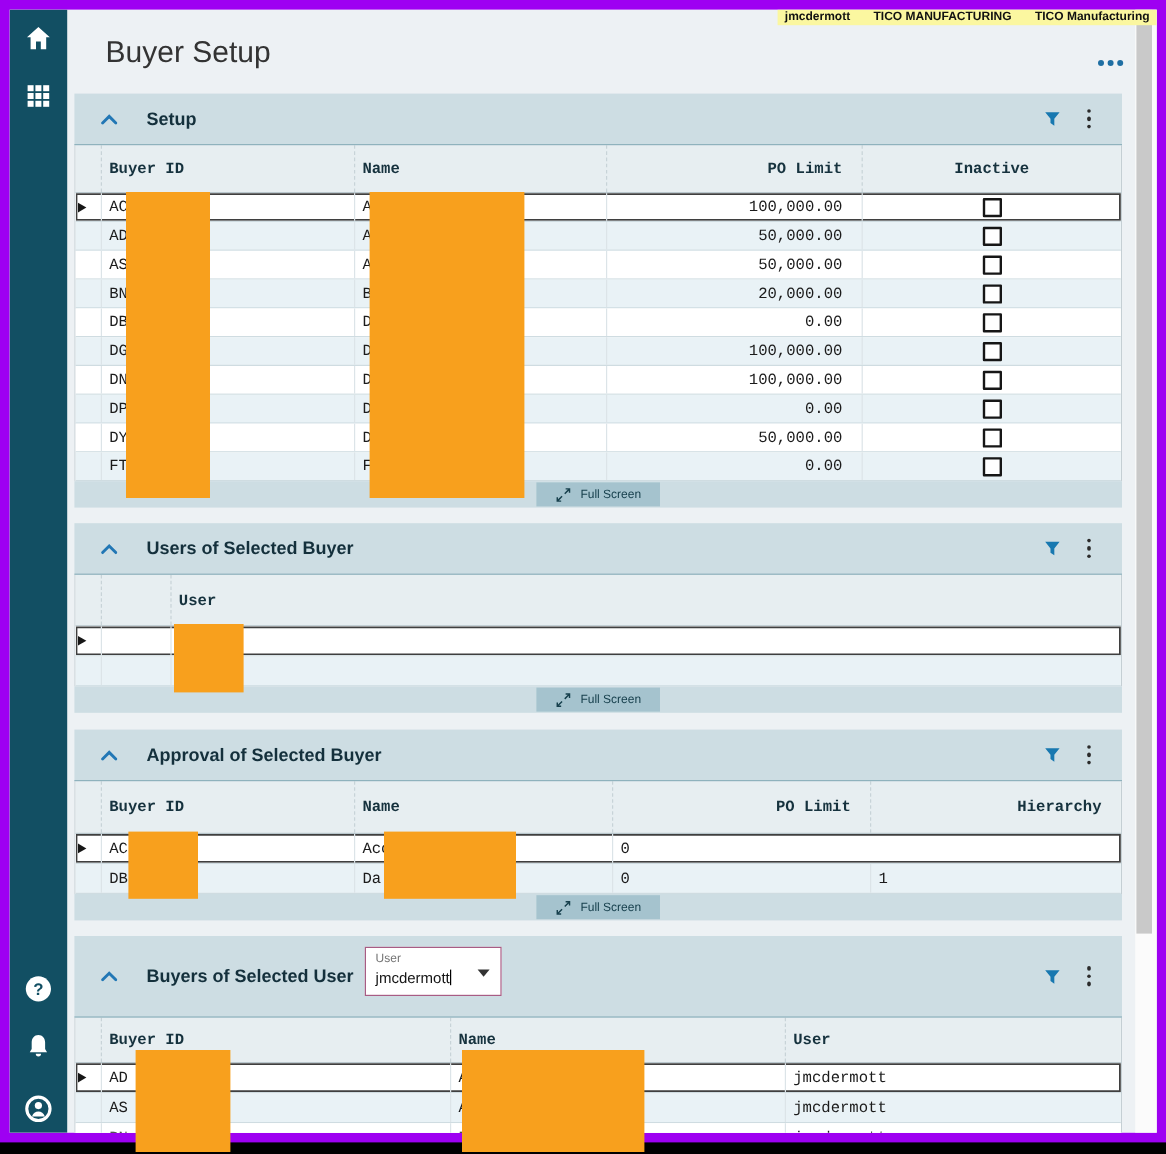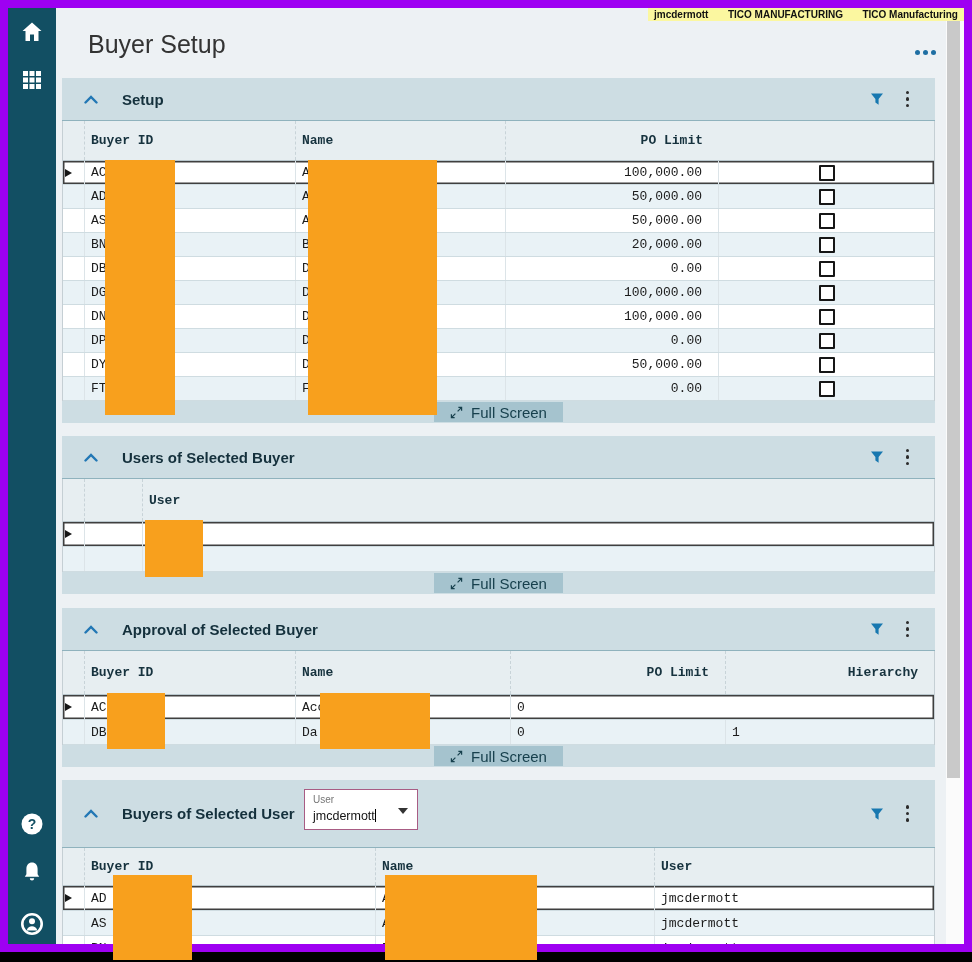--- a/index.html
+++ b/index.html
@@ -56,21 +56,21 @@
   .t-users .trow{grid-template-columns:22px 58px 1fr;}
   .t-users .thead-row{height:43px;} .t-users .body-row{height:25px;}
   .t-approval .trow{grid-template-columns:22px 211px 215px 215px 1fr;}
   .t-approval .thead-row{height:44px;} .t-approval .body-row{height:25px;}
   .t-bou .trow{grid-template-columns:22px 291px 279px 1fr;}
   .t-bou .thead-row{height:38px;} .t-bou .body-row{height:25px;}
   .row-marker{width:0;height:0;border-left:7px solid #161616;border-top:4.5px solid transparent;border-bottom:4.5px solid transparent;}
   .checkbox{width:12px;height:12px;border:2px solid #161616;background:#fff;border-radius:1px;cursor:pointer;}
   .panel-footer{height:22px;background:#CDDDE3;display:flex;justify-content:center;align-items:center;}
   .fs-btn{height:20px;background:#A5C3CE;border:none;display:inline-flex;align-items:center;gap:8px;
-    padding:0 16px;font-size:15px;color:#17404D;font-family:inherit;cursor:pointer;}
+    padding:0 16px;font-size:10px;color:#17404D;font-family:inherit;cursor:pointer;}
   
   .dropdown{position:absolute;left:242px;top:9px;width:114px;height:41px;background:#fff;
     border:1.5px solid #A85C84;box-sizing:border-box;padding:3px 8px;cursor:pointer;}
   .dd-label{font-size:10px;color:#757575;display:block;line-height:13px;}
   .dd-value{font-size:12.5px;color:#141414;line-height:16px;}
   .dd-cursor{display:inline-block;width:1px;height:13px;background:#000;vertical-align:middle;}
   .dd-arrow{position:absolute;right:9px;top:18px;width:0;height:0;
     border-left:5px solid transparent;border-right:5px solid transparent;border-top:6px solid #333;}
   
   .scrollbar-track{position:absolute;left:938px;top:0;width:18px;height:100%;background:#FBFBFB;}
@@ -163,20 +163,21 @@
             <i></i>
           </span>
       </span>
     </div>
     <div class="tbl t-buyers" id="tbl-buyers">
         <div class="trow thead-row">
           <div class="hcell sel-cell"></div>
           <div class="hcell">Buyer ID</div>
           <div class="hcell">Name</div>
           <div class="hcell al-right">PO Limit</div>
+          <div class="hcell al-center">Inactive</div>
         </div>
         <div class="trow body-row selected">
           <div class="cell sel-cell">
             <div class="row-marker"></div>
           </div>
           <div class="cell">AC</div>
           <div class="cell">A</div>
           <div class="cell al-right">100,000.00</div>
           <div class="cell al-center">
             <div class="checkbox"></div>

